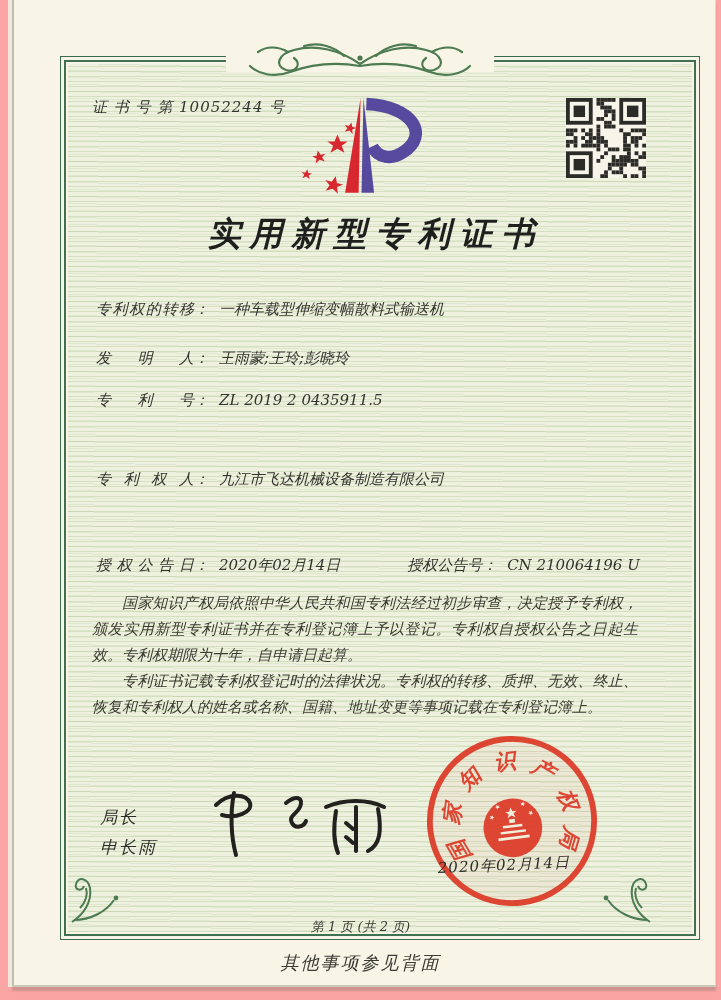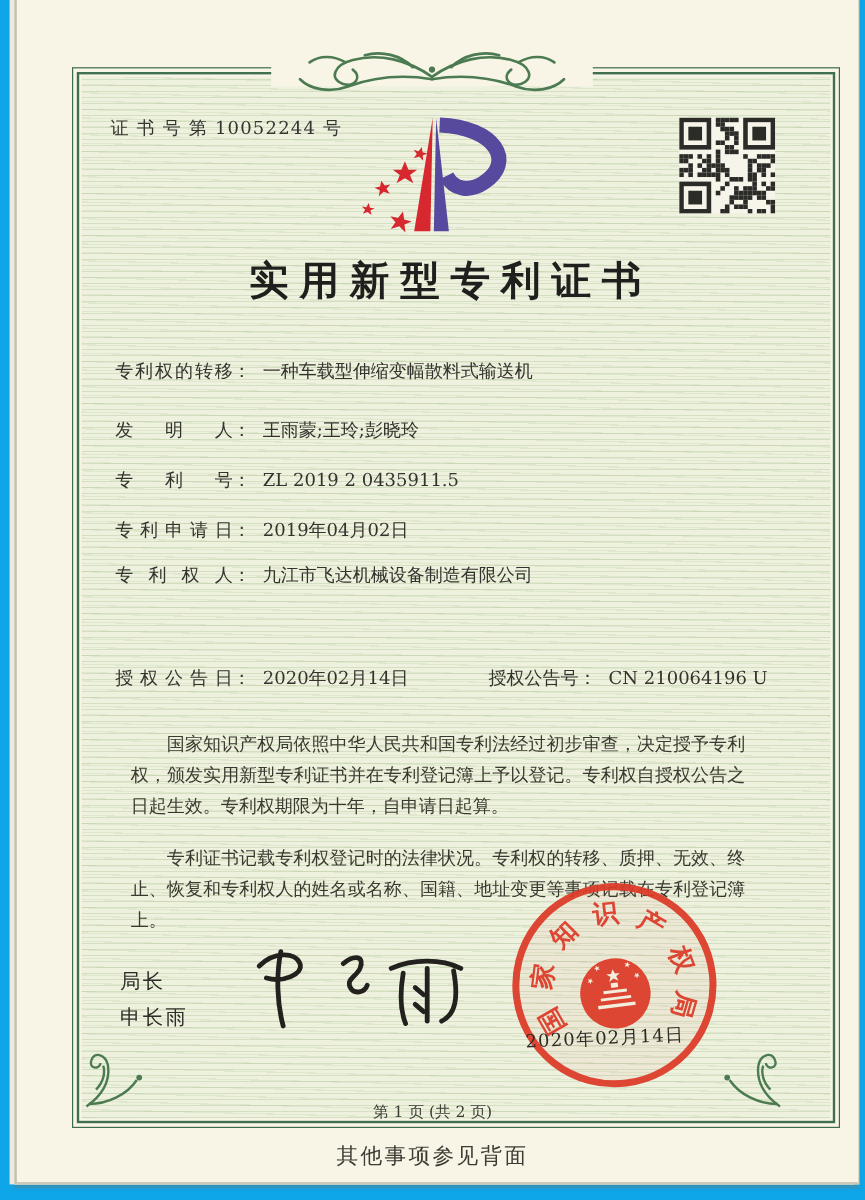--- a/index.html
+++ b/index.html
@@ -1,37 +1,37 @@
 <!DOCTYPE html>
 <html><head>
 <meta charset="utf-8">
 <style>
   html,body{margin:0;padding:0;}
   body{font-family:"DejaVu Serif","Liberation Serif",serif;background:#d8d5c8;}
-  .photo{position:relative;width:721px;height:1000px;background:#0ea5e9;overflow:hidden;}
+  .photo{position:relative;width:721px;height:1000px;background:#fca5a5;overflow:hidden;font-style:italic;}
   .paper{position:absolute;left:12px;top:0;right:5px;bottom:13px;background:#f8f5e7;
          border-left:2px solid #c3beae;border-bottom:2px solid #cdc8b8;border-right:1px solid #ddd8c8;
          box-shadow:-4px 0 0 #eceadc, 0 4px 2px rgba(120,115,100,.35);}
   .frame{position:absolute;left:60px;top:56px;width:638px;height:882px;border:1px solid #3e6b4e;}
   .frame-inner{position:absolute;inset:3px;border:2px solid #40704f;}
   .guilloche{position:absolute;inset:2px;background-color:#eef1de;
     background-image:
       repeating-linear-gradient(0deg, rgba(146,178,120,.28) 0 1px, transparent 1px 5px),
       repeating-linear-gradient(1.4deg, rgba(146,178,120,.16) 0 1px, transparent 1px 7px);}
   .abs{position:absolute;}
   .cert-no{left:92px;top:98px;font-size:15px;color:#33332f;letter-spacing:1px;}
   .title{left:0;right:0;top:212px;text-align:center;font-size:33px;font-weight:bold;
          letter-spacing:9px;color:#1f1f1d;margin-left:30px;}
   .field{left:96px;font-size:15px;color:#33322d;white-space:nowrap;}
   .flabel{display:inline-block;width:98px;text-align:justify;text-align-last:justify;}
   .fvalue{margin-left:10px;}
   .grant2{margin-left:62px;}
   .paras{left:92px;top:590px;width:546px;font-size:15px;line-height:1.74;color:#3a392f;
          text-align:justify;}
-  .paras p{margin:17px;text-indent:2em;}
+  .paras p{margin:0;text-indent:2em;}
   .signer{left:100px;font-size:17px;color:#2e2d28;letter-spacing:2px;}
   .footer-page{left:0;right:0;top:918px;text-align:center;font-size:13px;color:#3b3a33;}
   .back-note{left:0;right:0;top:951px;text-align:center;font-size:18px;color:#3b3a33;letter-spacing:2px;}
   .seal-wrap{left:424px;top:733px;width:176px;height:176px;opacity:.93;transform:rotate(-7deg);}
   .seal-date{left:415px;top:856px;width:178px;text-align:center;font-size:15px;color:#2d2b26;
              transform:rotate(-2.5deg);letter-spacing:1px;}
   .qr{left:566px;top:98px;}
   .logo{left:295px;top:96px;}
   .sig{left:200px;top:778px;}
   .ornament-top{left:180px;top:28px;}
@@ -238,23 +238,20 @@
 
   <div class="abs field" style="top:300px">
     <span class="flabel">专利权的转移</span><span>：</span><span class="fvalue">一种车载型伸缩变幅散料式输送机</span>
   </div>
   <div class="abs field" style="top:349px">
     <span class="flabel">发明人</span><span>：</span><span class="fvalue">王雨蒙;王玲;彭晓玲</span>
   </div>
   <div class="abs field" style="top:391px">
     <span class="flabel">专利号</span><span>：</span><span class="fvalue">ZL 2019 2 0435911.5</span>
   </div>
-  <div class="abs field" style="top:433px">
-    <span class="flabel">专利申请日</span><span>：</span><span class="fvalue">2019年04月02日</span>
-  </div>
   <div class="abs field" style="top:470px">
     <span class="flabel">专利权人</span><span>：</span><span class="fvalue">九江市飞达机械设备制造有限公司</span>
   </div>
   <div class="abs field" style="top:556px">
     <span class="flabel">授权公告日</span><span>：</span><span class="fvalue">2020年02月14日</span>
     <span class="grant2">授权公告号</span><span>：</span><span class="fvalue">CN 210064196 U</span>
   </div>
 
   <div class="abs paras">
     <p>国家知识产权局依照中华人民共和国专利法经过初步审查，决定授予专利权，颁发实用新型专利证书并在专利登记簿上予以登记。专利权自授权公告之日起生效。专利权期限为十年，自申请日起算。</p>

